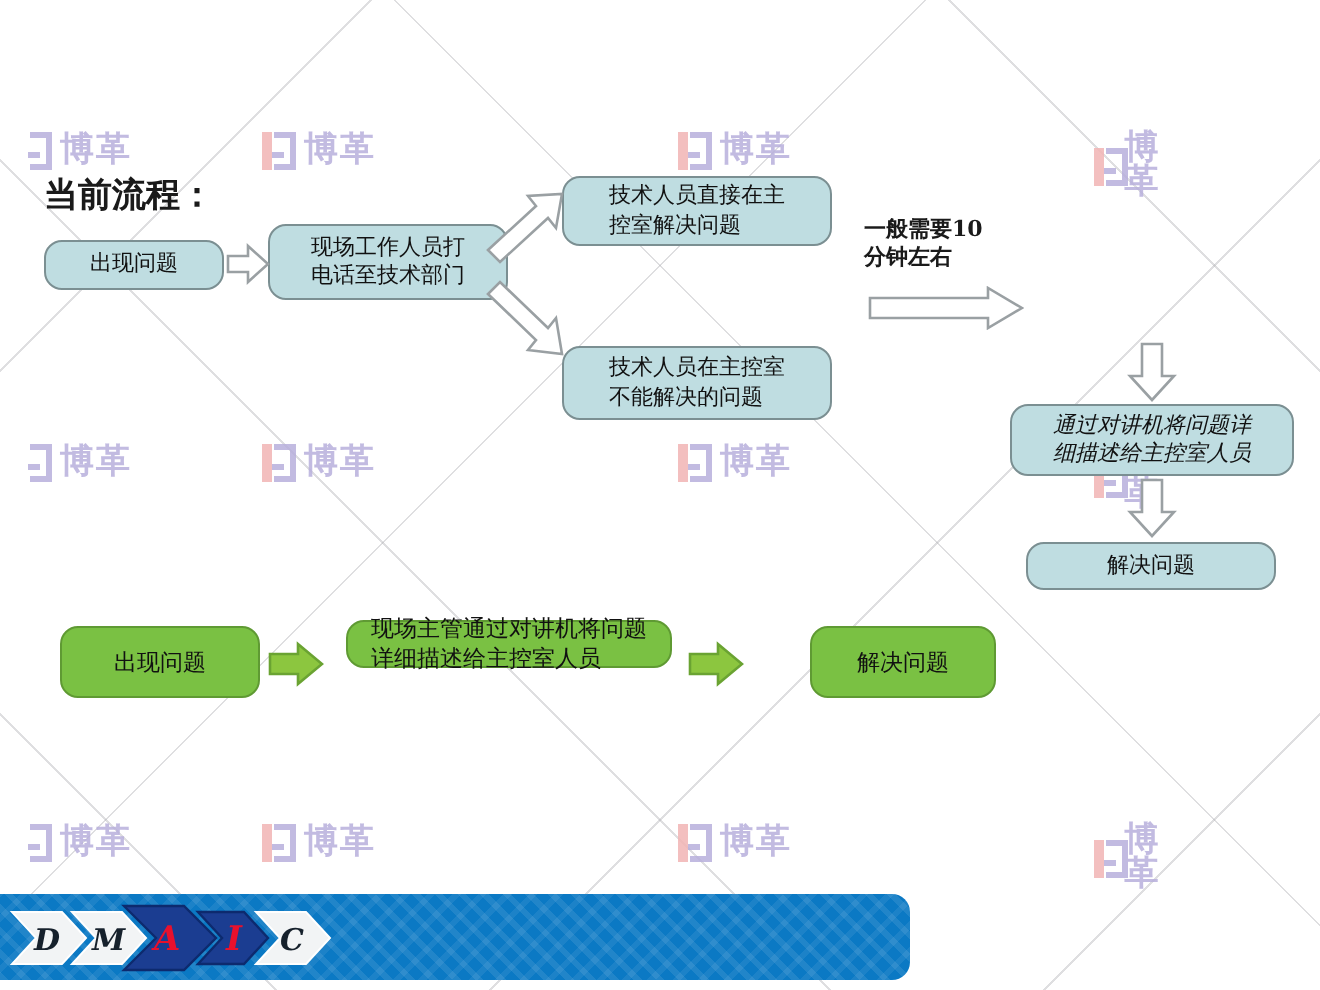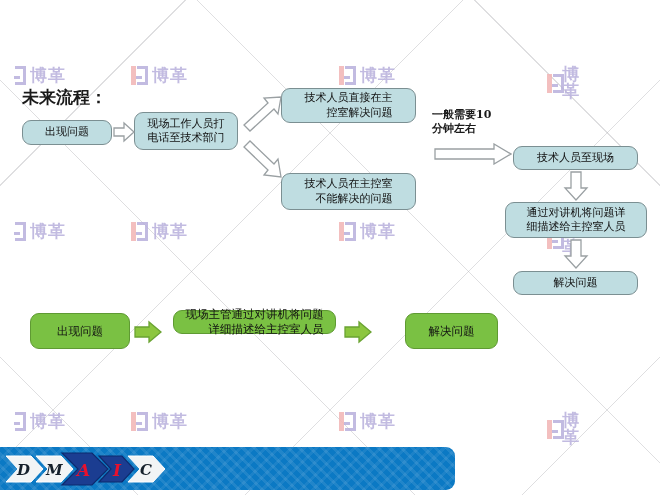--- a/index.html
+++ b/index.html
@@ -121,46 +121,46 @@
   #label-current { left: 22px; top: 86px; }
   #label-future  { left: 35px; top: 270px; }
 
   
   .pbox {
     position: absolute;
     box-sizing: border-box;
     display: flex;
     align-items: center;
     justify-content: center;
-    text-align: right;
+    text-align: left;
     border-radius: 9px;
     font-family: "DejaVu Sans", sans-serif;
     font-size: 11px;
     line-height: 1.28;
     color: #111111;
     white-space: pre-line;
     padding: 2px 4px;
   }
   .pbox.blue {
     background: #bfdde1;
     border: 1.2px solid #7b8f92;
   }
   .pbox.green {
     background: #7ac143;
     border: 1.4px solid #5f9a33;
     font-size: 11.5px;
   }
 
   
   #box-cur-1 { left: 22px;  top: 120px; width: 90px;  height: 25px; }
-  #box-cur-2 { left: 134px; top: 112px; width: 104px; height: 38px; }
+  #box-cur-2 { left: 134px; top: 112px; width: 120px; height: 38px; }
   #box-cur-3 { left: 281px; top: 88px;  width: 135px; height: 35px; }
   #box-cur-4 { left: 281px; top: 140px; width: 135px; height: 37px; margin-top: 33px; }
   #box-cur-5 { left: 513px; top: 146px; width: 125px; height: 24px; }
-  #box-cur-6 { left: 505px; top: 202px; width: 142px; height: 36px; }
+  #box-cur-6 { left: 505px; top: 202px; width: 142px; height: 36px; font-style: italic; }
   #box-cur-7 { left: 513px; top: 271px; width: 125px; height: 24px; }
 
   #box-fut-1 { left: 30px;  top: 313px; width: 100px; height: 36px; }
   #box-fut-2 { left: 173px; top: 310px; width: 163px; height: 24px; }
   #box-fut-3 { left: 405px; top: 313px; width: 93px;  height: 36px; }
 
   
   .arrow-svg {
     position: absolute;
     pointer-events: none;
@@ -325,30 +325,29 @@
     <div class="wm" style="left:530px; top:412px;">
       <span class="wm-mark">
           <span class="wm-bar"></span>
           <span class="wm-g"></span>
         </span>
       <span class="wm-text">博革</span>
     </div>
   </div>
 
 
-  <div class="section-label" id="label-current">未来流程：</div>
+  <div class="section-label" id="label-current">当前流程：</div>
 
   <div class="pbox blue" id="box-cur-1">出现问题</div>
   <div class="pbox blue" id="box-cur-2">现场工作人员打
 电话至技术部门</div>
   <div class="pbox blue" id="box-cur-3">技术人员直接在主
 控室解决问题</div>
   <div class="pbox blue" id="box-cur-4">技术人员在主控室
 不能解决的问题</div>
-  <div class="pbox blue" id="box-cur-5">技术人员至现场</div>
   <div class="pbox blue" id="box-cur-6">通过对讲机将问题详
 细描述给主控室人员</div>
   <div class="pbox blue" id="box-cur-7">解决问题</div>
 
   <div id="note-time">一般需要10
 分钟左右</div>
 
   <svg class="arrow-svg" id="arrow-cur-1" width="22" height="22" viewBox="0 0 22 22">
     <polygon class="arrow-outline" points="1,7 11,7 11,2 21,11 11,20 11,15 1,15"></polygon>
   </svg>

